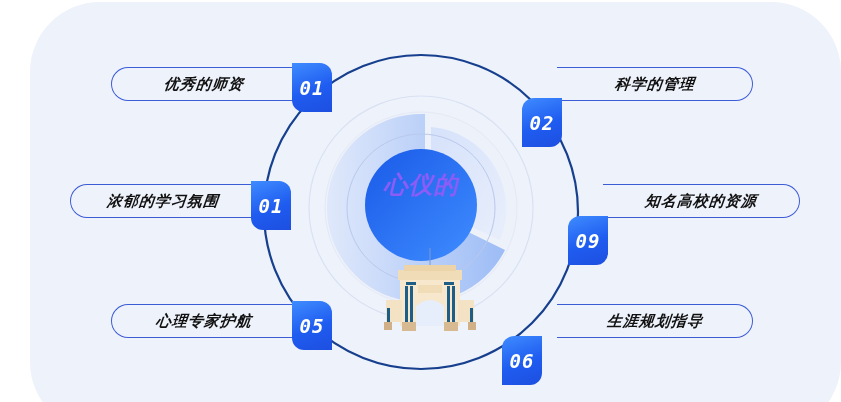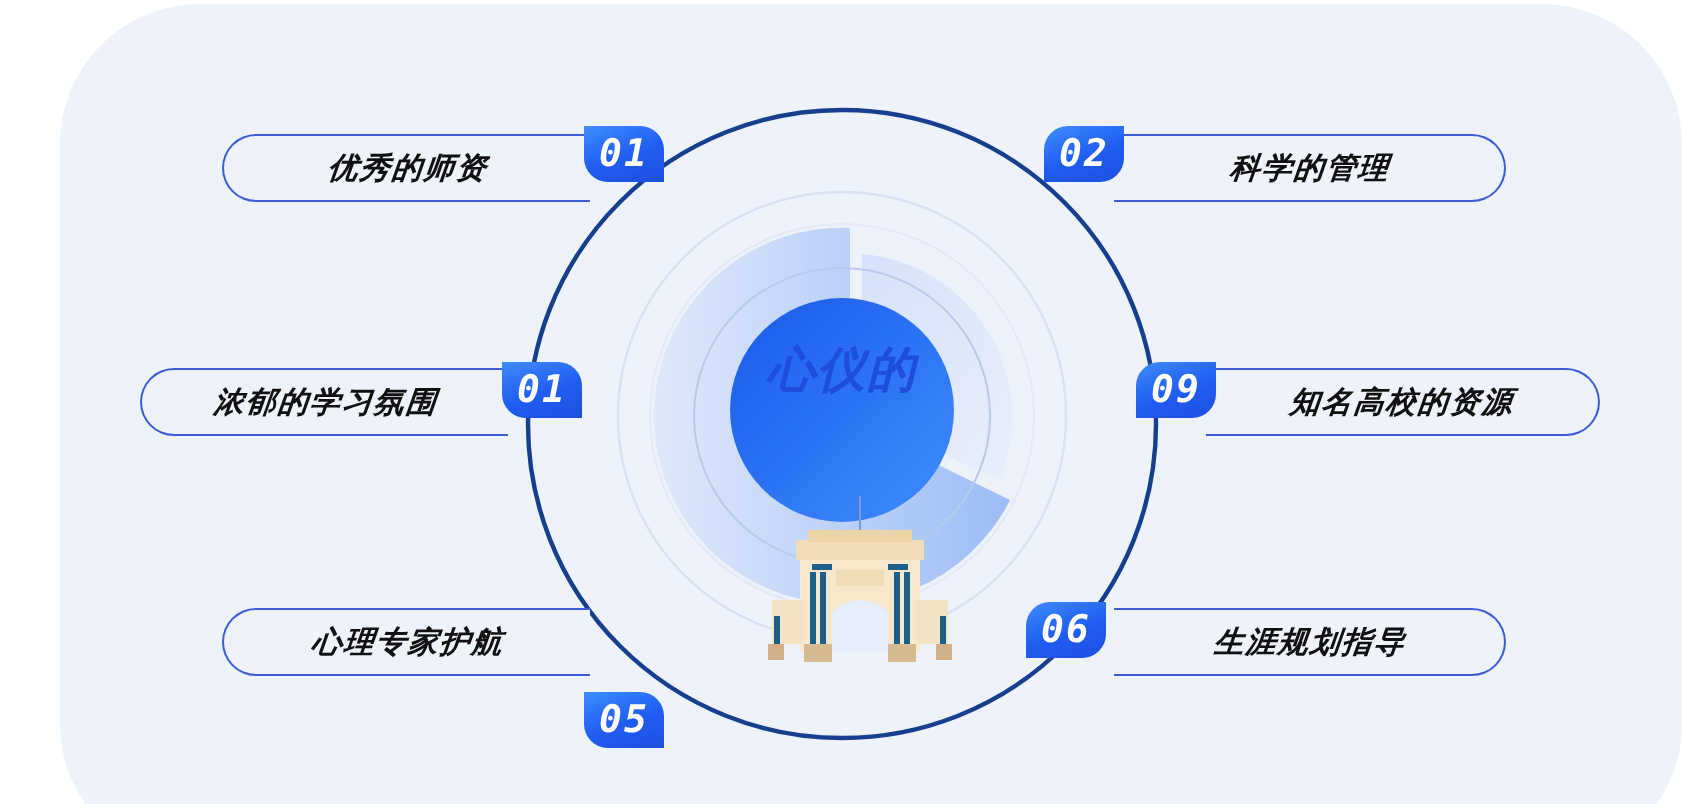--- a/index.html
+++ b/index.html
@@ -18,31 +18,31 @@
     border-radius: 18px; background: #eef2fb; box-sizing: border-box;
     display: flex; align-items: center; justify-content: center;
   }
   .pill.left { border-right: none; border-top-right-radius: 0; border-bottom-right-radius: 0; }
   .pill.right { border-left: none; border-top-left-radius: 0; border-bottom-left-radius: 0; }
   .pill-label {
     font-weight: bold; font-style: italic; font-size: 15px; color: #111;
     letter-spacing: 1px; transform: skewX(-6deg);
   }
   .badge {
-    position: absolute; width: 40px; height: 28px; box-sizing: border-box;
+    position: absolute; width: 40px; height: 49px; box-sizing: border-box;
     background: linear-gradient(160deg, #3f8cff 0%, #1f5cf0 55%, #1d4fe0 100%);
     display: flex; align-items: center; justify-content: center;
     color: #fff; font-weight: bold; font-style: italic; font-size: 19px;
     letter-spacing: 1px; font-family: "DejaVu Sans Mono", "Liberation Mono", monospace;
   }
   .badge.lft { border-radius: 0 12px 0 12px; }
-  .badge.rgt { border-radius: 12px 0 12px 0; }
+  .badge.rgt { border-radius: 12px 0 12px 0; margin-top: 35px; }
   .center-title {
     position: absolute; left: 366px; top: 170px; width: 110px; text-align: center;
-    color: #1d4ed8; font-weight: bold; font-style: italic; font-size: 24px; line-height: 31px;
+    color: #8b5cf6; font-weight: bold; font-style: italic; font-size: 24px; line-height: 31px;
     letter-spacing: 1px;
   }
 </style>
 </head>
 <body>
 
 <div class="card"></div>
 
 <svg class="diagram" width="841" height="402" viewBox="0 0 841 402">
   <defs>
@@ -116,18 +116,18 @@
 <div class="badge lft" style="left:251px; top:181px;">01</div>
 
 <div class="pill right" style="left:603px; top:184px; width:197px;">
   <span class="pill-label">知名高校的资源</span>
 </div>
 <div class="badge rgt" style="left:568px; top:181px;">09</div>
 
 <div class="pill left" style="left:111px; top:304px; width:184px;">
   <span class="pill-label">心理专家护航</span>
 </div>
-<div class="badge lft" style="left:292px; top:301px;margin-top:45px;">05</div>
+<div class="badge lft" style="left:292px; top:301px;">05</div>
 
 <div class="pill right" style="left:557px; top:304px; width:196px;">
   <span class="pill-label">生涯规划指导</span>
 </div>
-<div class="badge rgt" style="left:513px; top:301px;">06</div>
+<div class="badge rgt" style="left:502px; top:301px;">06</div>
 
 </body></html>

